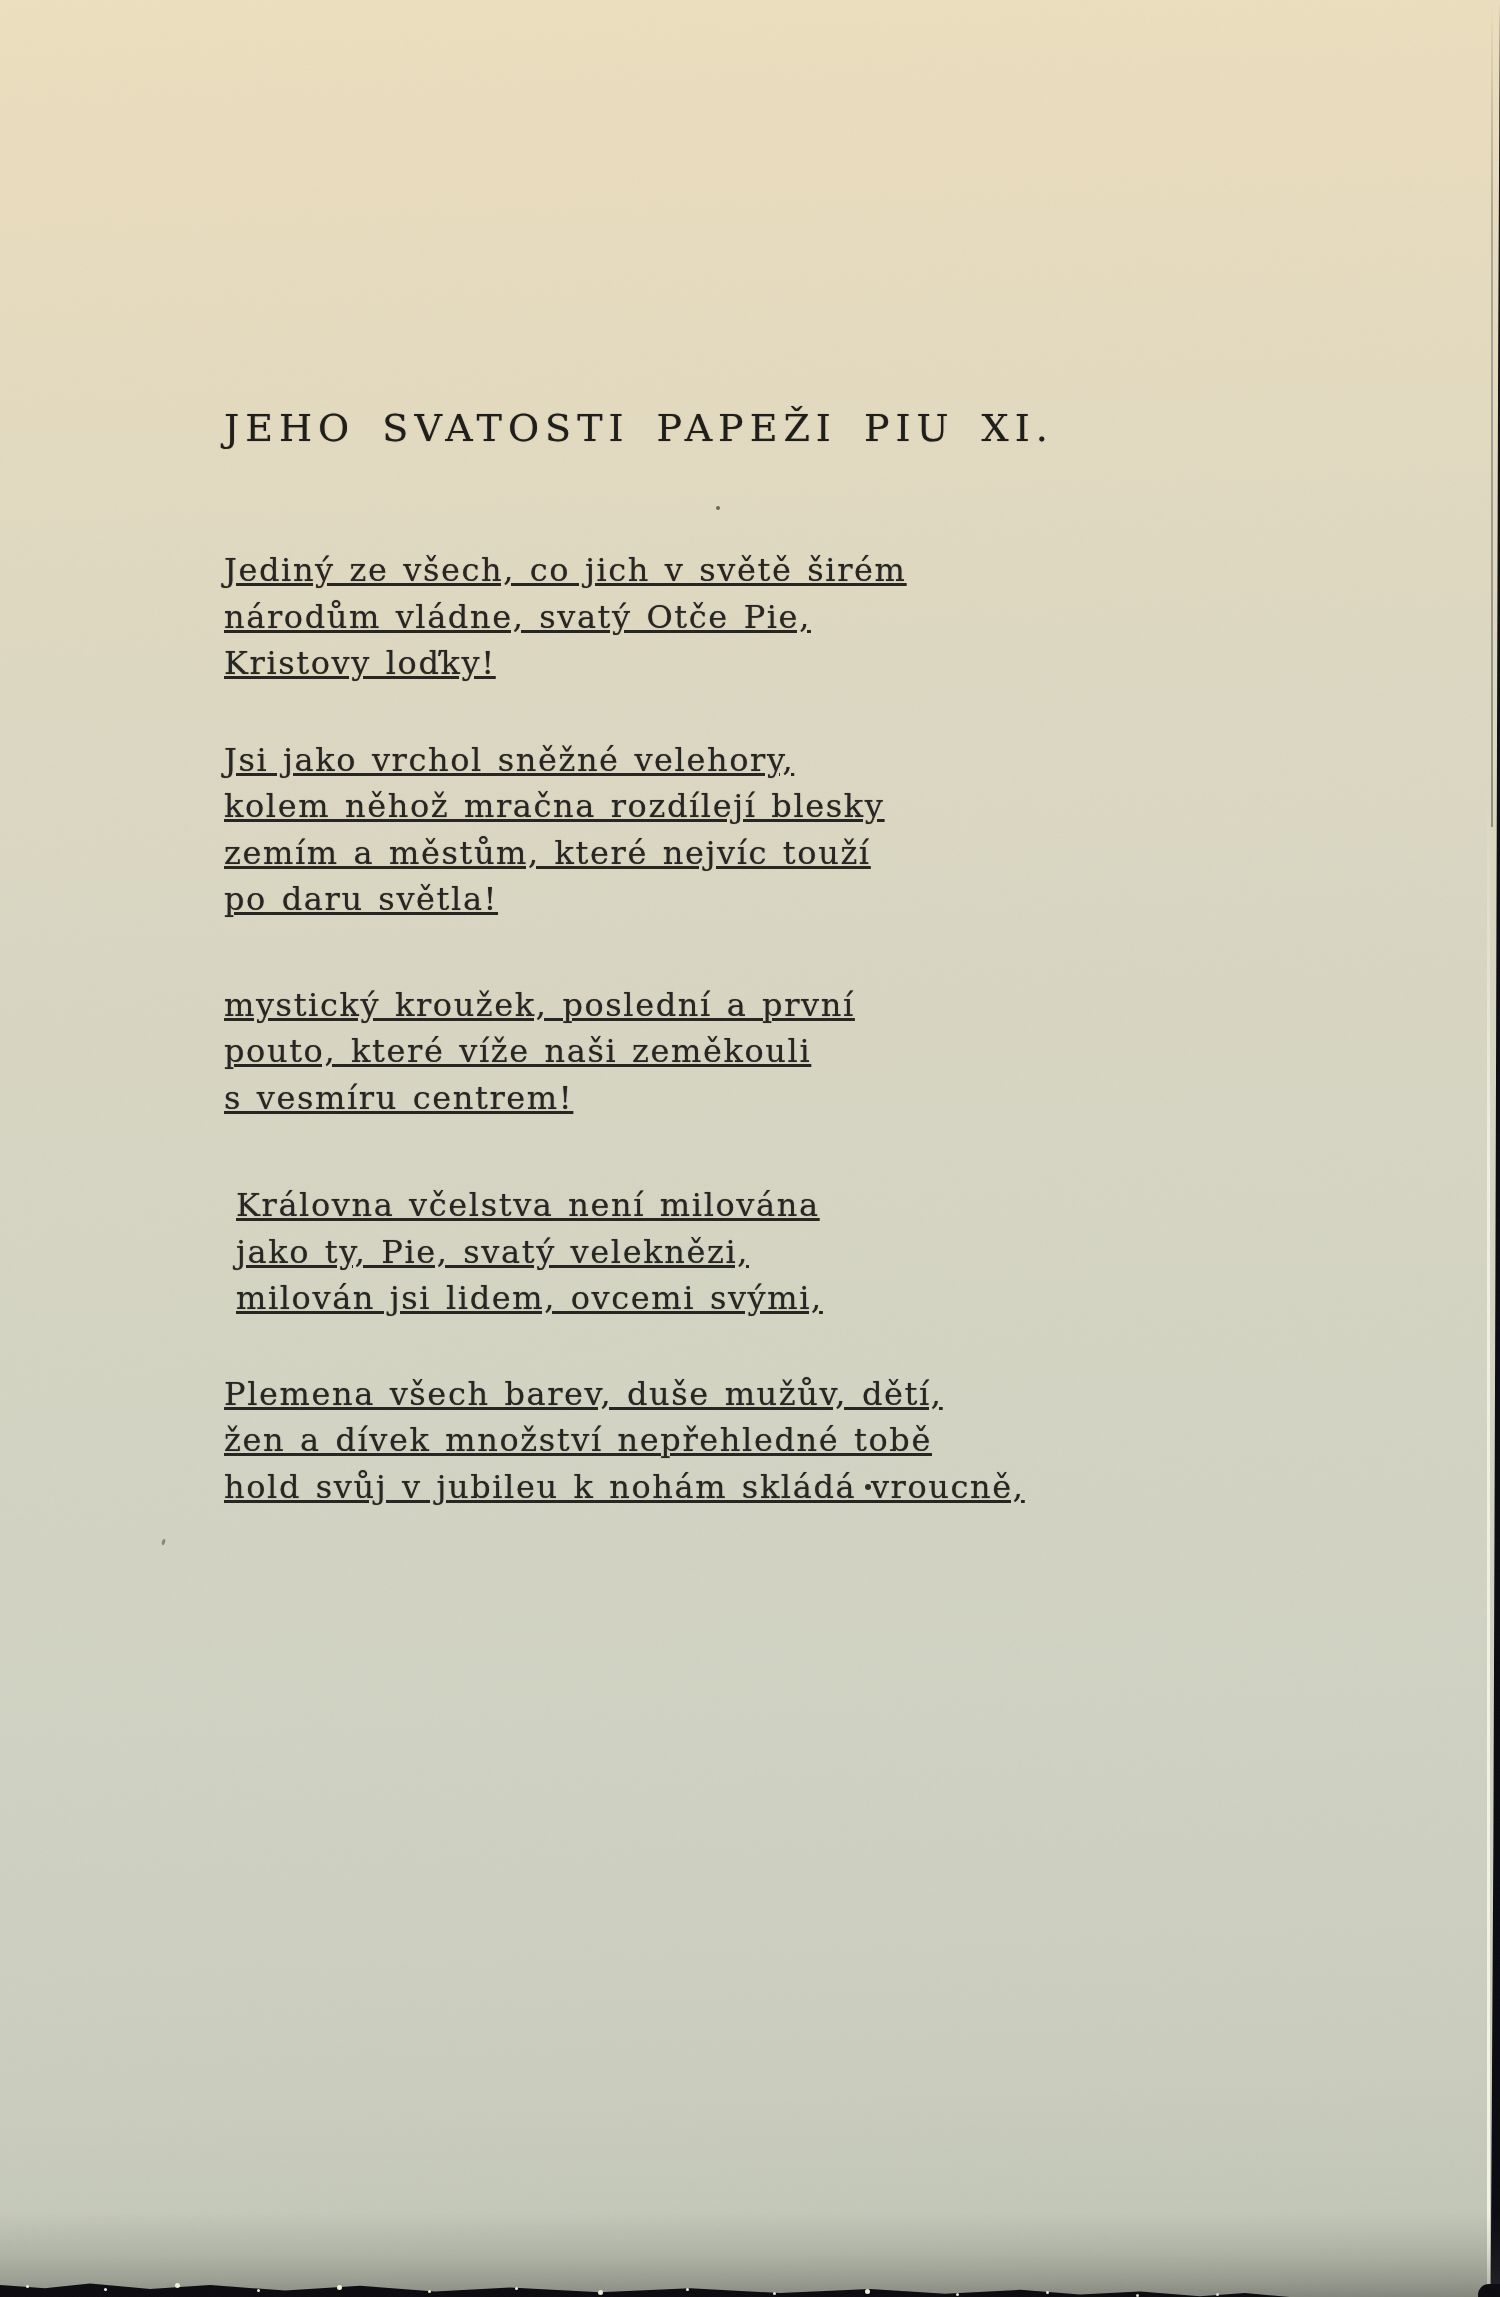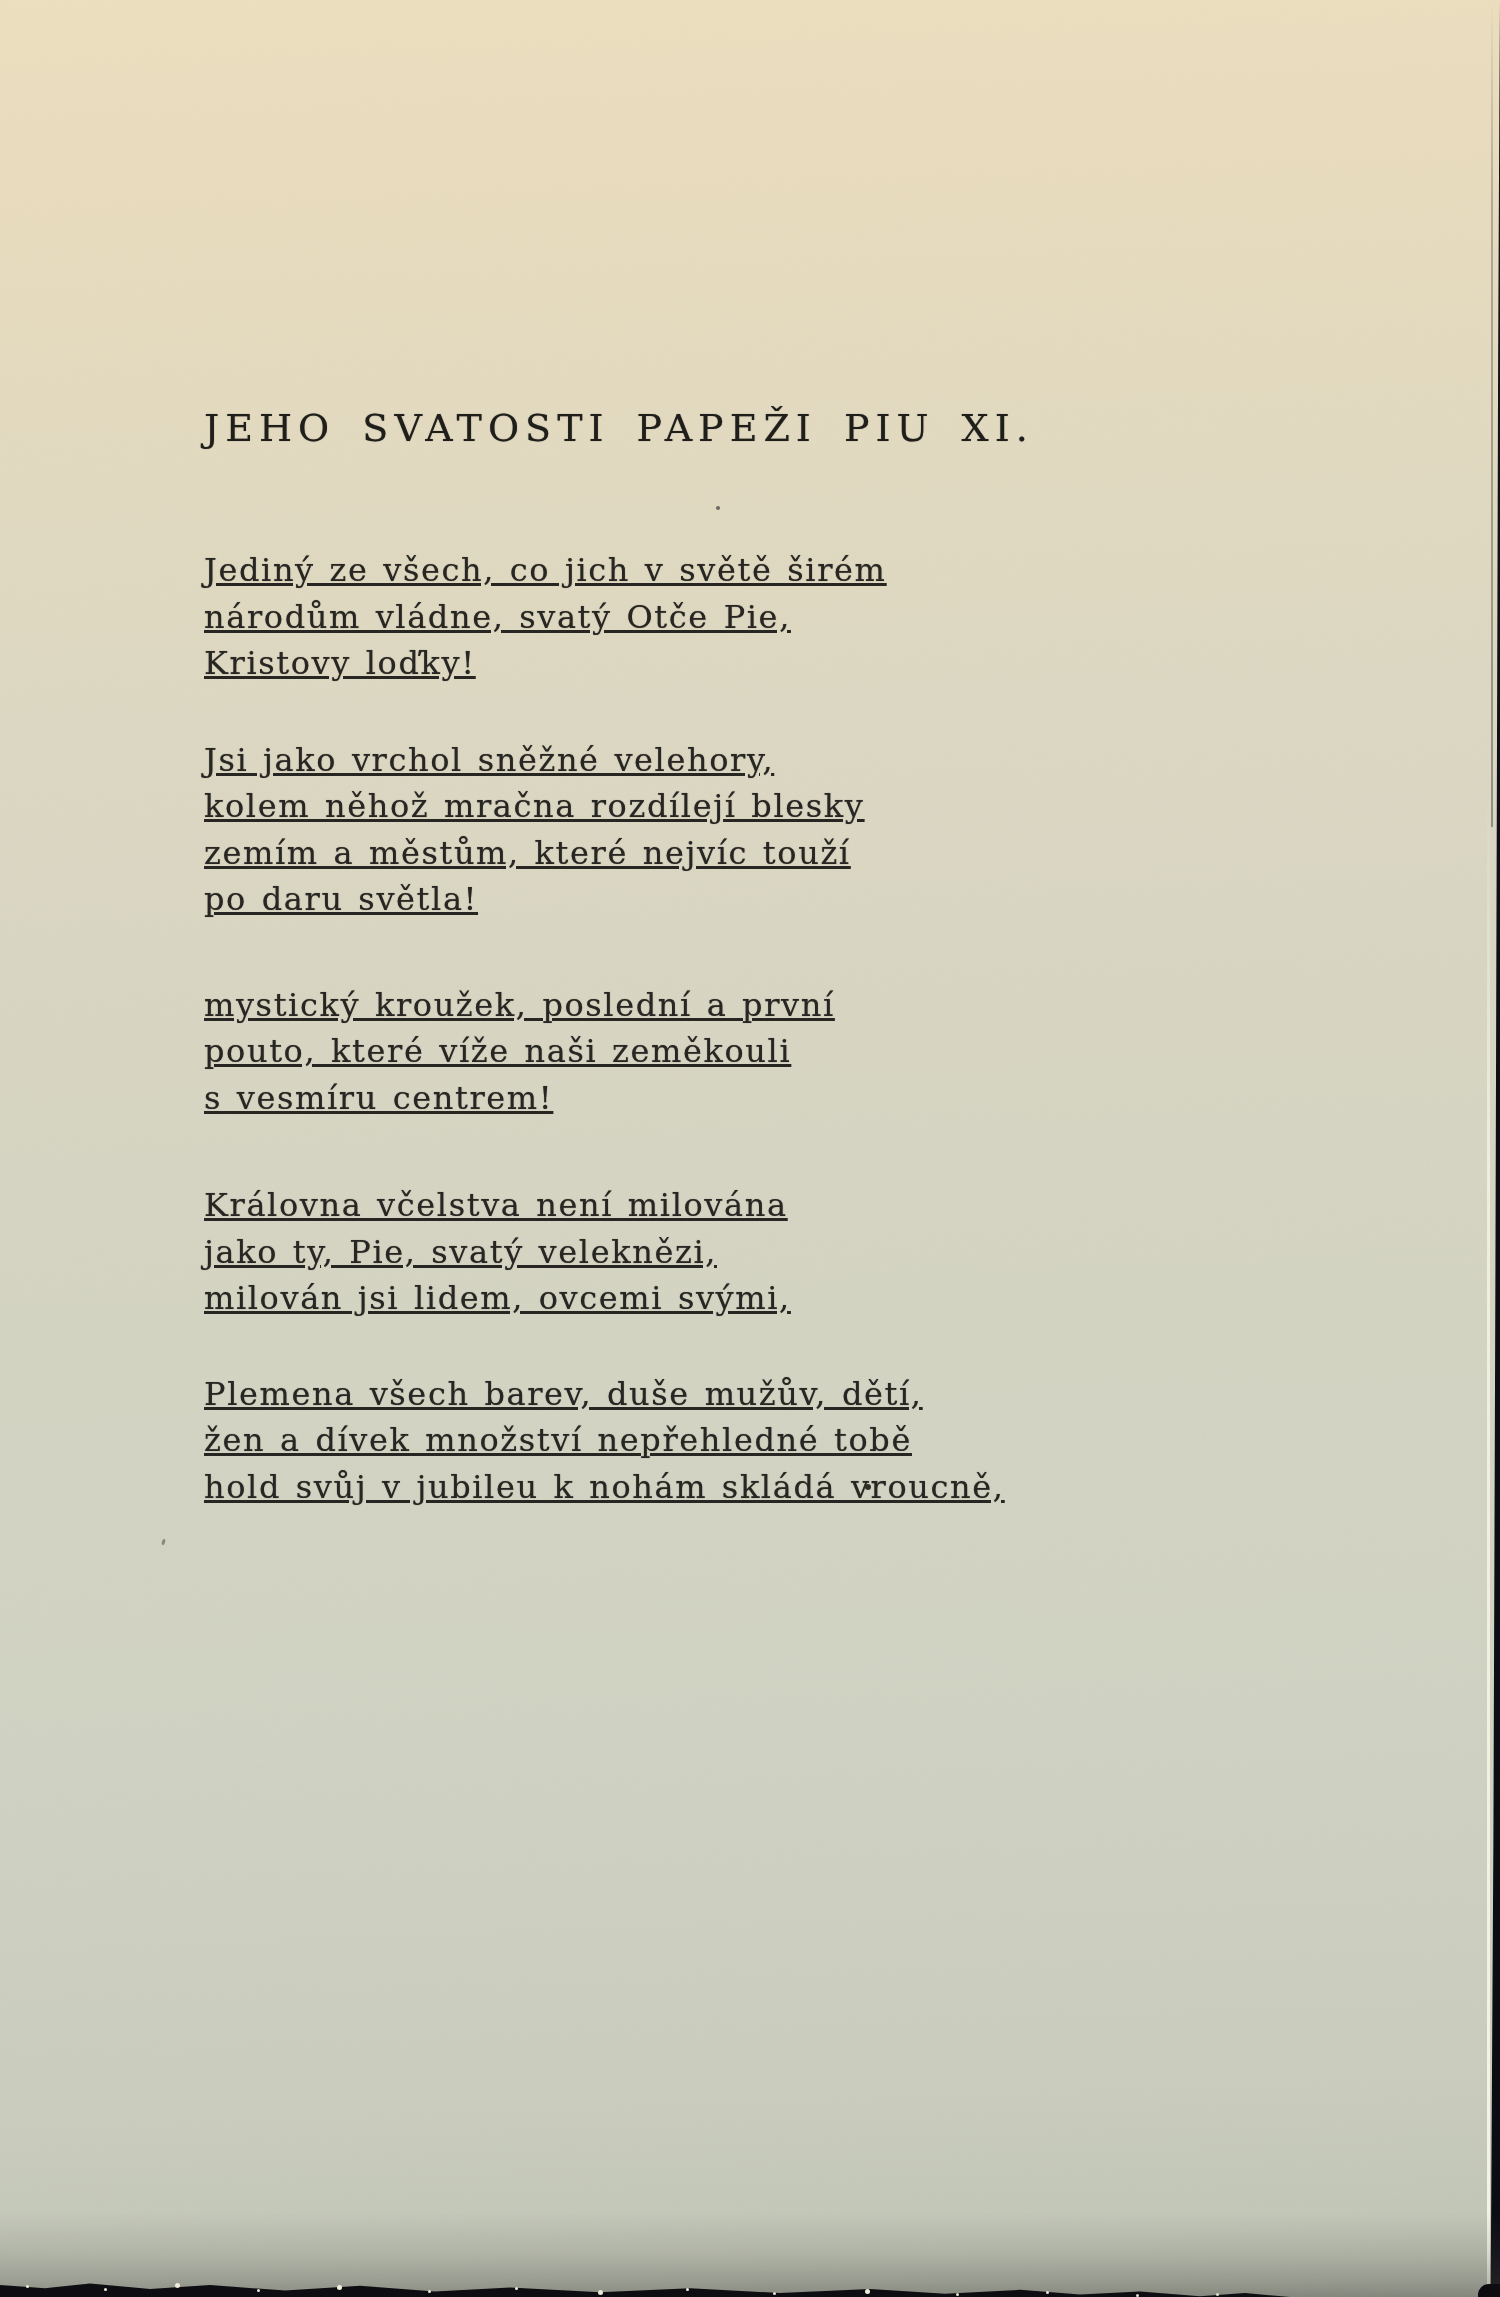--- a/index.html
+++ b/index.html
@@ -10,37 +10,37 @@
     overflow: hidden;
     background: linear-gradient(178deg,
       #ecdfbe 0%, #e9dcbe 8%, #e2dac0 20%, #dbd7c2 34%,
       #d6d5c3 50%, #d2d3c3 66%, #ced1c2 80%, #cacdbe 90%,
       #c2c6b7 97%, #b8bcad 100%);
     font-family: "DejaVu Serif", "Liberation Serif", serif;
     color: #26241e;
   }
   .texture { position: absolute; inset: 0; opacity: .5; pointer-events: none; }
 
-  .content { position: absolute; left: 204px; top: 404px; width: 1060px; }
+  .content { position: absolute; left: 224px; top: 404px; width: 1060px; }
   .title {
     margin: 0;
     font-size: 38px;
     font-weight: normal;
     line-height: 48px;
     letter-spacing: 6px;
     word-spacing: 9px;
     color: #1d1c18;
     text-shadow: 0 0 1px rgba(30, 28, 24, 0.6);
     white-space: nowrap;
   }
   .stanza { margin: 0; }
   .stanza.s1 { margin-top: 95px; }
   .stanza.s2 { margin-top: 50px; }
   .stanza.s3 { margin-top: 59px; }
-  .stanza.s4 { margin-top: 61px; }
+  .stanza.s4 { margin-top: 61px; margin-left: 12px; }
   .stanza.s5 { margin-top: 49px; }
   .line {
     font-size: 32px;
     line-height: 46.5px;
     letter-spacing: 1.6px;
     word-spacing: 3px;
     color: #262420;
     text-shadow: 0 0 1px rgba(35, 33, 27, 0.55);
     white-space: nowrap;
     text-decoration: underline;

